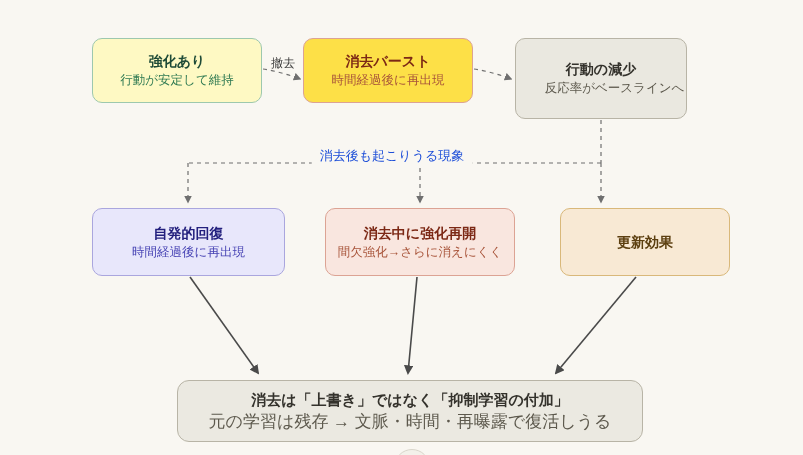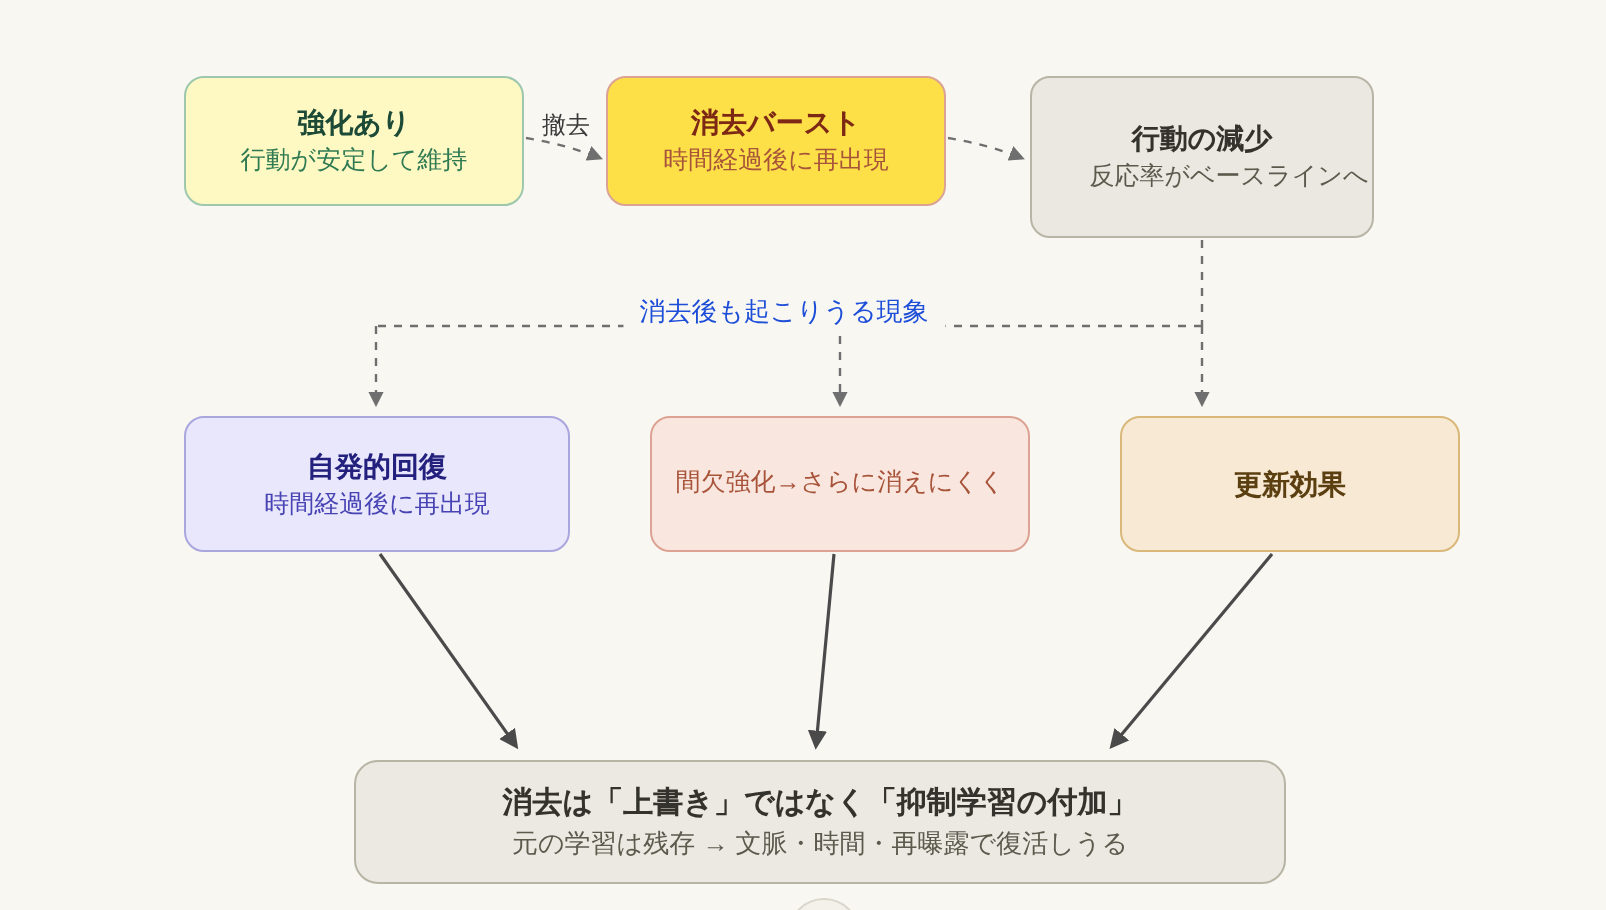--- a/index.html
+++ b/index.html
@@ -13,21 +13,21 @@
   .node{
     position:absolute;box-sizing:border-box;
     border:1.4px solid #999;border-radius:10px;
     display:flex;flex-direction:column;align-items:center;justify-content:center;
     gap:5px;padding:6px 8px;
   }
   .node .t{font-weight:bold;font-size:14px;line-height:1.15;white-space:nowrap;}
   .node .s{font-size:12.5px;line-height:1.1;white-space:nowrap;}
   .node.big{border-radius:12px;}
   .node.big .t{font-size:15px;}
-  .node.big .s{font-size:13px;}
+  .node.big .s{font-size:17px;}
   .edge-label{
     position:absolute;transform:translate(-50%,-50%);
     font-size:12px;color:#3a3a3a;white-space:nowrap;
   }
   .branch-label{
     position:absolute;transform:translate(-50%,-50%);
     font-size:13px;color:#1d4ed8;white-space:nowrap;
     background:#f9f7f2;padding:3px 8px;
   }
   .watermark{
@@ -81,20 +81,21 @@
   <div class="node" style="left: 515px; top: 38px; width: 172px; height: 81px; background: rgb(234, 232, 224); border-color: rgb(184, 180, 166);">
     <div class="t" style="color: rgb(52, 50, 44);">行動の減少</div>
     <div class="s" style="color: rgb(93, 89, 77); margin-left: 27px;">反応率がベースラインへ</div>
   </div>
 
   <div class="node" style="left: 92px; top: 208px; width: 193px; height: 68px; background: rgb(232, 231, 251); border-color: rgb(170, 166, 222);">
     <div class="t" style="color: rgb(35, 32, 126);">自発的回復</div>
     <div class="s" style="color: rgb(71, 67, 180);">時間経過後に再出現</div>
   </div>
   <div class="node" style="left: 325px; top: 208px; width: 190px; height: 68px; background: rgb(249, 230, 223); border-color: rgb(220, 163, 148);">
+    <div class="t" style="color: rgb(124, 40, 21);">消去中に強化再開</div>
     <div class="s" style="color: rgb(168, 84, 58);">間欠強化→さらに消えにくく</div>
   </div>
   <div class="node" style="left: 560px; top: 208px; width: 170px; height: 68px; background: rgb(248, 233, 212); border-color: rgb(217, 184, 122);">
     <div class="t" style="color: rgb(92, 63, 16);">更新効果</div>
   </div>
 
   <div class="node big" style="left: 177px; top: 380px; width: 466px; height: 62px; background: rgb(235, 233, 225); border-color: rgb(184, 180, 166);">
     <div class="t" style="color: rgb(52, 50, 44);">消去は「上書き」ではなく「抑制学習の付加」</div>
     <div class="s" style="color: rgb(93, 89, 77);">元の学習は残存 → 文脈・時間・再曝露で復活しうる</div>
   </div>

